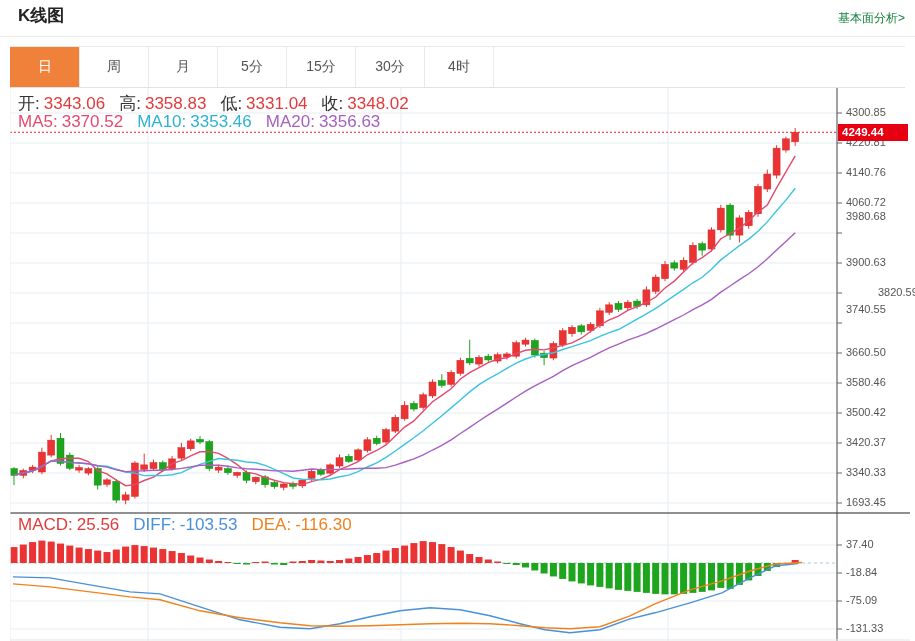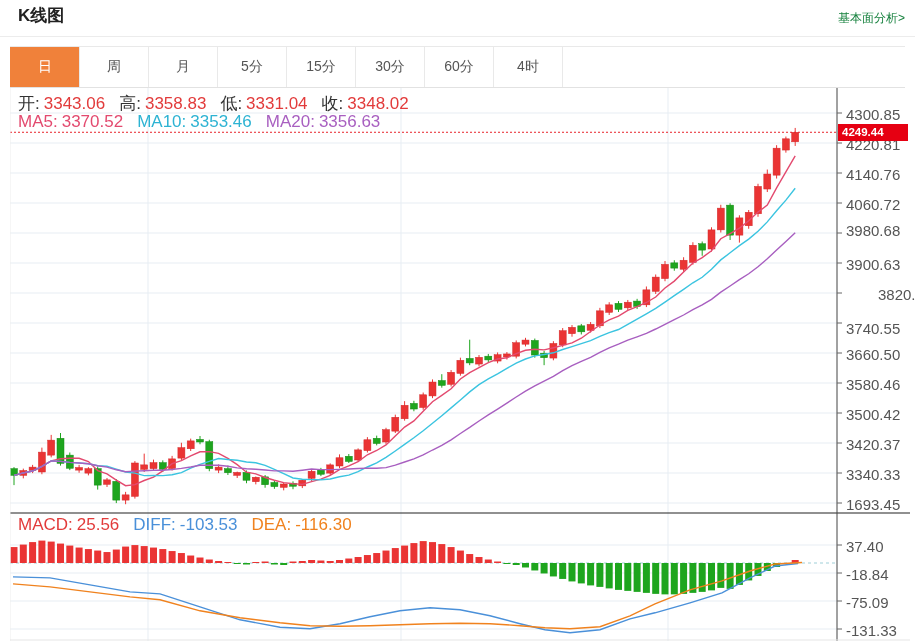--- a/index.html
+++ b/index.html
@@ -8,39 +8,38 @@
   .page-title { position:absolute; left:18px; top:4px; font-size:17px; font-weight:bold; color:#222; }
   .fund-link { position:absolute; right:10px; top:10px; font-size:12px; color:#15803d; cursor:pointer; text-decoration:none; }
   .top-rule { position:absolute; left:0; top:36px; width:915px; height:1px; background:#ececec; }
   .tabbar { position:absolute; left:10px; top:46px; width:895px; height:42px; border-top:1px solid #e9e9e9; border-bottom:1px solid #e2e2e2; display:flex; background:#fff; }
   .tab { width:70px; height:100%; display:flex; align-items:center; justify-content:center; font-size:14px; color:#555; border-right:1px solid #e9e9e9; border-left:1px solid #e9e9e9; margin-left:-1px; cursor:pointer; background:#fff; }
   .tab:first-child { margin-left:0; }
   .tab.selected { background:#f0813a; color:#fff; border-color:#f0813a; }
   .legend-row { position:absolute; left:18px; font-size:17px; white-space:nowrap; z-index:5; }
   .legend-row span { margin-right:4px; }
   .legend-row .gap { margin-right:14px; }
-  .axis-label { position:absolute; left:846px; width:64px; font-size:15px; color:#555; z-index:4; }
+  .axis-label { position:absolute; left:846px; width:64px; font-size:11px; color:#555; z-index:4; }
   svg { position:absolute; left:10px; top:88px; z-index:1; }
   .price-badge { position:absolute; left:838px; top:124px; width:70px; height:17px; line-height:17px; color:#fff; font-size:11.5px; font-weight:bold; padding-left:4px; z-index:6; }
 </style>
 </head>
 <body>
 
 <div id="app">
   <div class="page-title">K线图</div>
   <a class="fund-link">基本面分析&gt;</a>
   <div class="top-rule"></div>
   <div class="tabbar" id="tabbar">
       <div class="tab selected">日</div>
       <div class="tab">周</div>
       <div class="tab">月</div>
       <div class="tab">5分</div>
       <div class="tab">15分</div>
       <div class="tab">30分</div>
-      <div class="tab">60分</div>
       <div class="tab">4时</div>
     </div>
 
   <div class="legend-row" id="ohlc-row" style="top:92px;"><span style="color: rgb(51, 51, 51);">开:</span><span class="gap" style="color: rgb(226, 59, 59);">3343.06</span><span style="color: rgb(51, 51, 51);">高:</span><span class="gap" style="color: rgb(226, 59, 59);">3358.83</span><span style="color: rgb(51, 51, 51);">低:</span><span class="gap" style="color: rgb(226, 59, 59);">3331.04</span><span style="color: rgb(51, 51, 51);">收:</span><span class="gap" style="color: rgb(226, 59, 59);">3348.02</span></div>
   <div class="legend-row" id="ma-row" style="top:112px;"><span style="color: rgb(227, 74, 111);">MA5:</span><span class="gap" style="color: rgb(227, 74, 111);">3370.52</span><span style="color: rgb(45, 179, 211);">MA10:</span><span class="gap" style="color: rgb(45, 179, 211);">3353.46</span><span style="color: rgb(168, 95, 192);">MA20:</span><span class="gap" style="color: rgb(168, 95, 192);">3356.63</span></div>
   <div class="legend-row" id="macd-row" style="top:515px;"><span style="color: rgb(226, 59, 59);">MACD:</span><span class="gap" style="color: rgb(226, 59, 59);">25.56</span><span style="color: rgb(74, 144, 217);">DIFF:</span><span class="gap" style="color: rgb(74, 144, 217);">-103.53</span><span style="color: rgb(240, 130, 30);">DEA:</span><span class="gap" style="color: rgb(240, 130, 30);">-116.30</span></div>
 
   <svg id="chart" width="900" height="553">
       <line x1="0" y1="25" x2="827" y2="25" stroke="#e7edf3" stroke-width="1"></line>
       <line x1="0" y1="55" x2="827" y2="55" stroke="#e7edf3" stroke-width="1"></line>
@@ -347,24 +346,24 @@
       <line x1="827" y1="541" x2="832" y2="541" stroke="#666" stroke-width="1"></line>
       <line x1="0" y1="0" x2="0" y2="553" stroke="#ededed" stroke-width="1"></line>
       <line x1="0" y1="552" x2="900" y2="552" stroke="#e5e5e5" stroke-width="1"></line>
     </svg>
 
   <div id="price-axis">
       <div class="axis-label" style="top: 106px;">4300.85</div>
       <div class="axis-label" style="top: 136px;">4220.81</div>
       <div class="axis-label" style="top: 166px;">4140.76</div>
       <div class="axis-label" style="top: 196px;">4060.72</div>
-      <div class="axis-label" style="top: 222px;">3980.68</div>
+      <div class="axis-label" style="top: 210px;">3980.68</div>
       <div class="axis-label" style="top: 256px;">3900.63</div>
       <div class="axis-label" style="top: 286px; margin-left: 32px;">3820.59</div>
-      <div class="axis-label" style="top: 320px;">3740.55</div>
+      <div class="axis-label" style="top: 303px;">3740.55</div>
       <div class="axis-label" style="top: 346px;">3660.50</div>
       <div class="axis-label" style="top: 376px;">3580.46</div>
       <div class="axis-label" style="top: 406px;">3500.42</div>
       <div class="axis-label" style="top: 436px;">3420.37</div>
       <div class="axis-label" style="top: 466px;">3340.33</div>
       <div class="axis-label" style="top: 496px;">1693.45</div>
     </div>
   <div id="macd-axis">
       <div class="axis-label" style="top: 538px;">37.40</div>
       <div class="axis-label" style="top: 566px;">-18.84</div>

